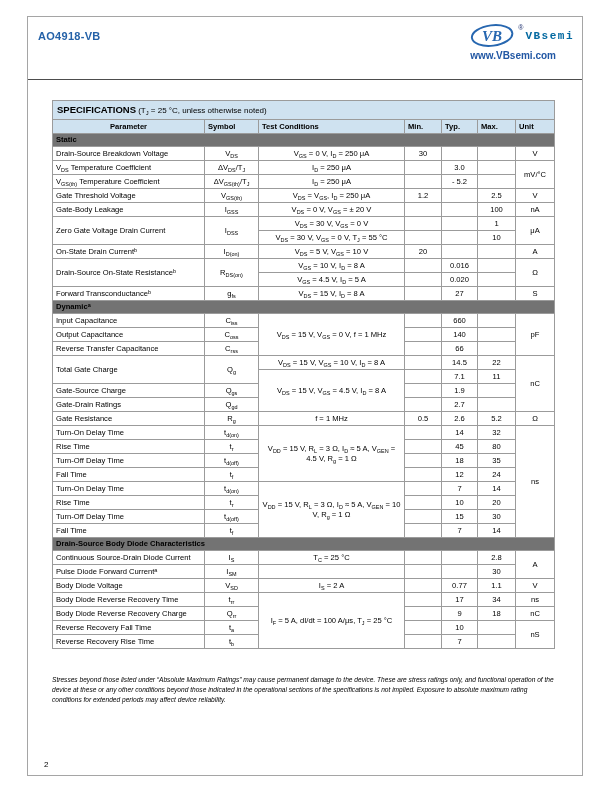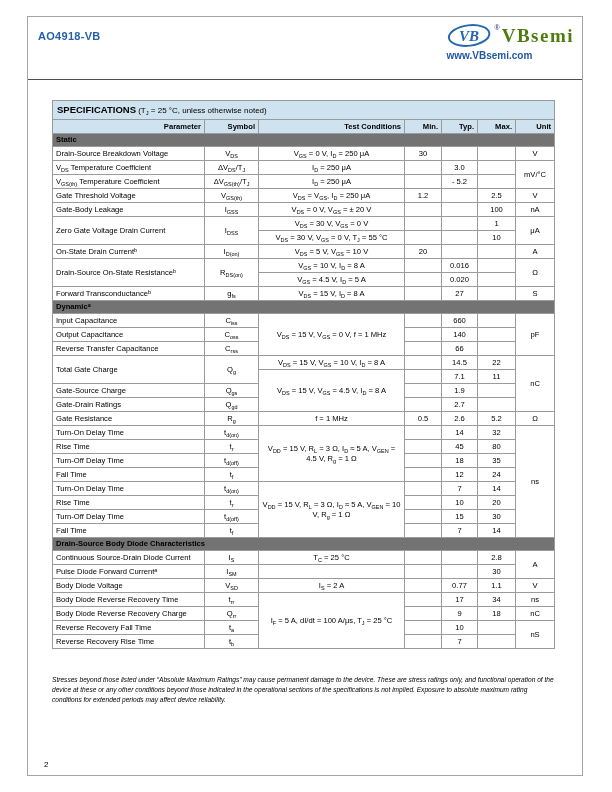--- a/index.html
+++ b/index.html
@@ -3,31 +3,31 @@
 <meta charset="utf-8">
 <style>
   html,body{margin:0;padding:0;width:612px;height:792px;background:#fff;overflow:hidden;
     font-family:"Liberation Sans",sans-serif;color:#000;}
   .frame{position:absolute;left:27px;top:16px;width:556px;height:760px;border:1px solid #a5a5a5;box-sizing:border-box;}
   
   .header{position:relative;height:62px;border-bottom:1px solid #4d4d4d;}
   .part-number{position:absolute;left:10px;top:13px;font-size:11px;font-weight:bold;color:#2562a8;letter-spacing:0.3px;}
   .logo-block{position:absolute;right:8px;top:6px;text-align:left;}
   .logo-row{display:flex;align-items:center;justify-content:flex-end;gap:2px;}
-  .logo-name{font-family:Liberation Serif, serif;font-size:19px;font-weight:bold;color:#4d7c0f;letter-spacing:1.5px;}
+  .logo-name{font-family:Liberation Mono, monospace;font-size:11px;font-weight:bold;color:#0369a1;letter-spacing:1.5px;}
   .reg{font-size:7px;color:#1c2f6e;align-self:flex-start;margin-top:1px;}
   .logo-url{font-size:10px;font-weight:bold;color:#2157a4;margin-top:2px;}
   
   .spec-table{border-collapse:collapse;table-layout:fixed;width:502px;margin:20px 0 0 24px;font-size:7.6px;}
   .spec-table td{border:1px solid #9b9b9b;padding:1px 3px;height:11px;vertical-align:middle;line-height:1.25;}
   .title-row td{background:#cfe2f0;padding:3px 4px;}
   .tbl-title{font-size:9.5px;font-weight:bold;margin-top:17px;}
   .tbl-note{font-size:8px;}
-  .head-row td{background:#cfe2f0;font-weight:bold;text-align:right;}
-  .head-row td.cp{text-align:right;}
+  .head-row td{background:#cfe2f0;font-weight:bold;text-align:left;}
+  .head-row td.cp{text-align:center;}
   .section-row td{background:#737373;font-weight:bold;text-align:left;height:10px;}
   .cp{text-align:left;}
   .cs,.cc,.cv,.cu{text-align:center;}
   sub{font-size:0.72em;vertical-align:-0.3em;line-height:0;}
   sup{font-size:0.72em;vertical-align:0.4em;line-height:0;}
   
   .note{margin:26px 26px 0 24px;font-size:6.6px;font-style:italic;line-height:1.55;}
   .page-num{position:absolute;left:16px;bottom:6px;font-size:8px;}
 </style>
 </head>

